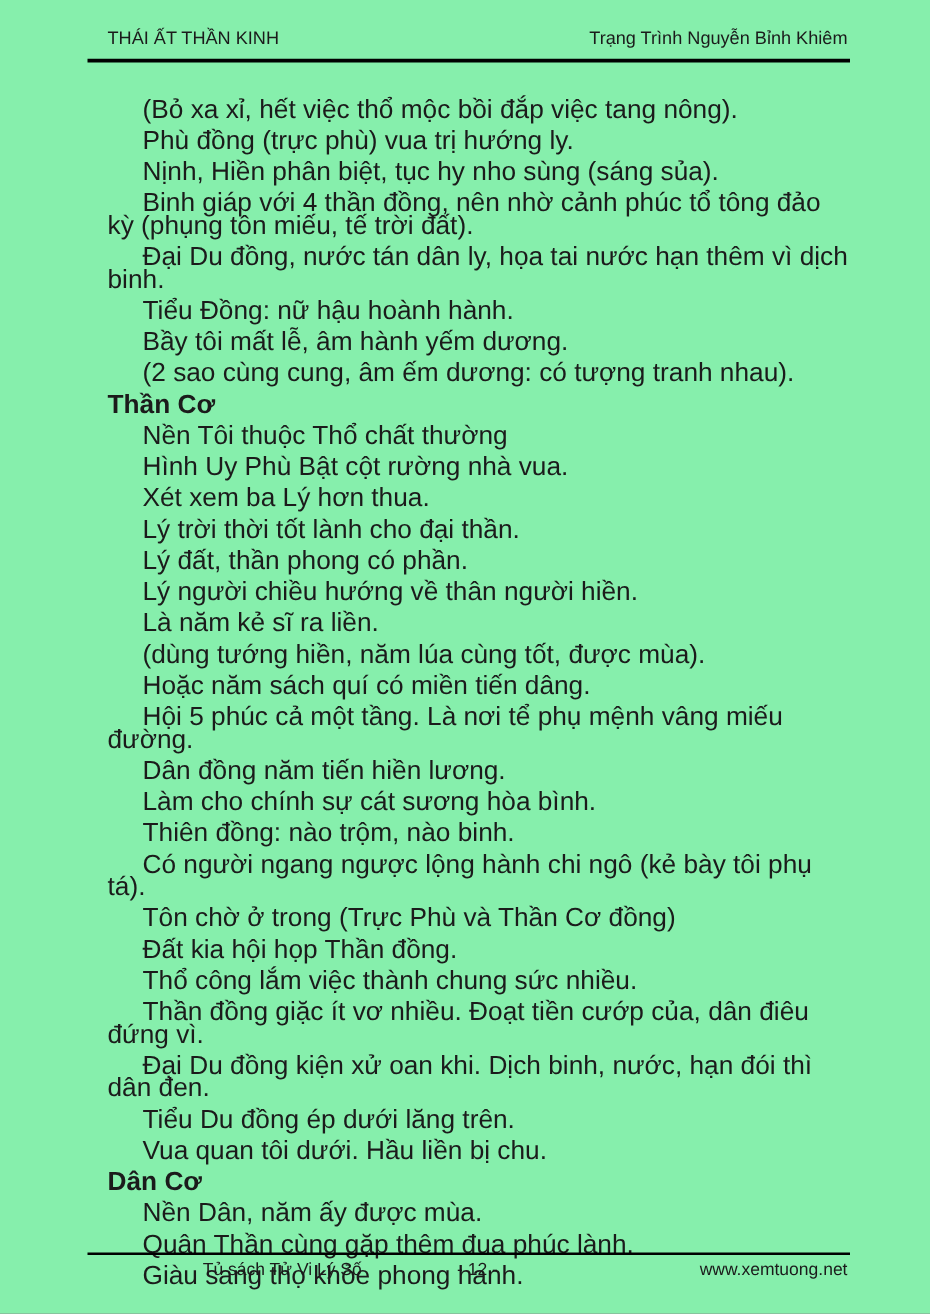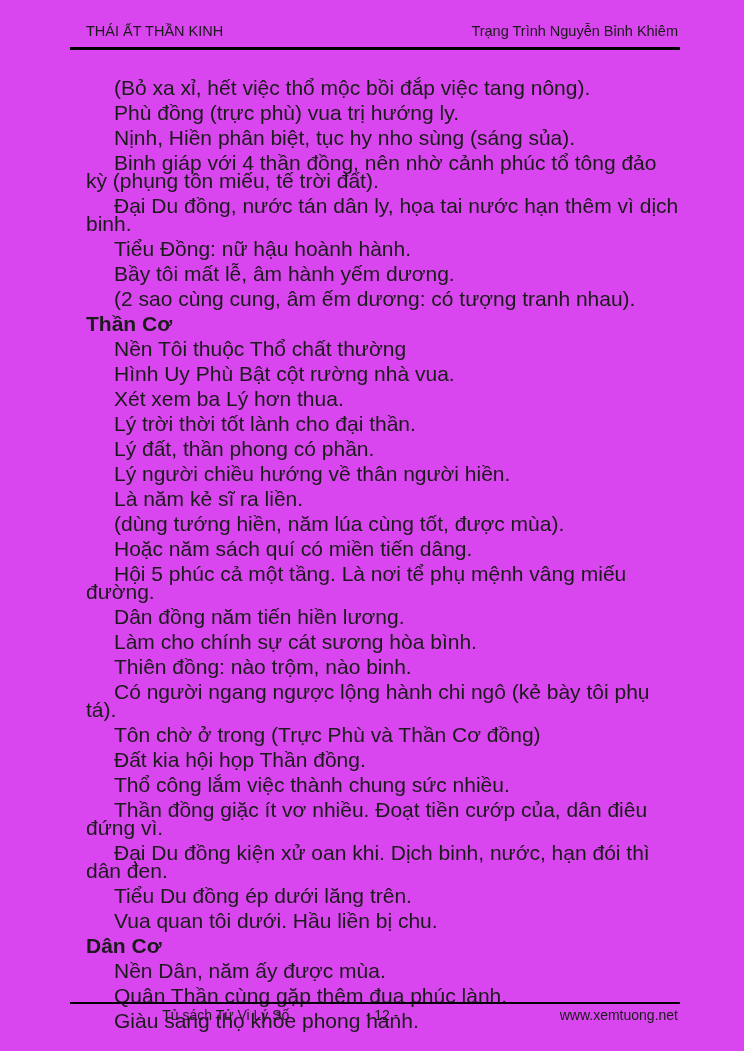--- a/index.html
+++ b/index.html
@@ -1,21 +1,21 @@
 <!DOCTYPE html>
 <html><head>
 <meta charset="utf-8">
 <style>
   html, body { margin: 0; padding: 0; background: #888; }
   .page {
     position: relative;
     width: 744px;
     height: 1051px;
     margin: 0 auto;
-    background: #d946ef;
+    background: #86efac;
     color: #1b1b1b;
     font-family: "Liberation Sans", "DejaVu Sans", sans-serif;
     overflow: hidden;
   }
   .header {
     position: absolute;
     left: 70px;
     right: 64px;
     top: 23px;
     display: flex;

